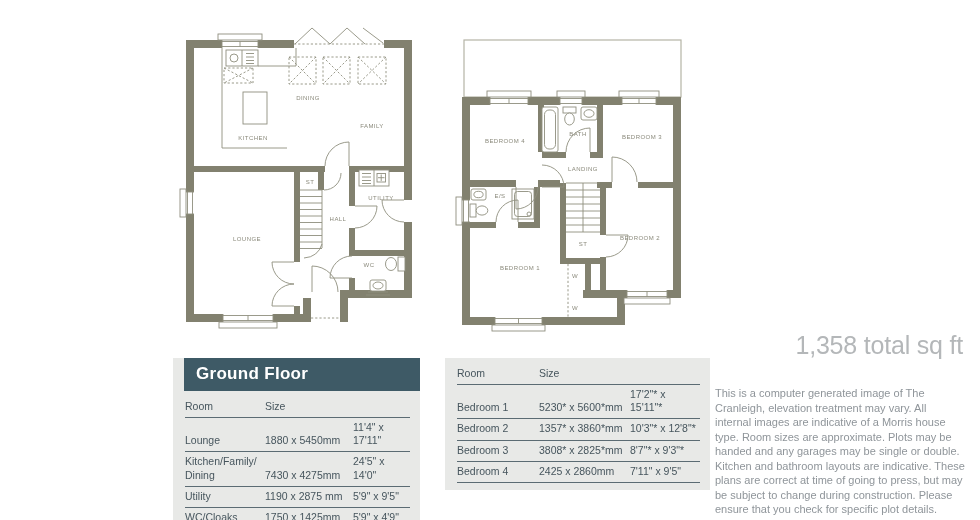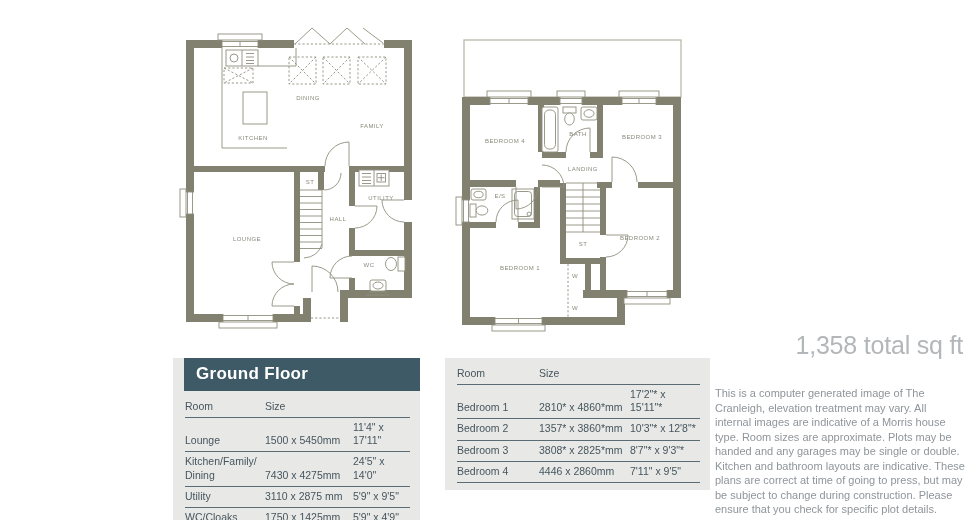--- a/index.html
+++ b/index.html
@@ -302,32 +302,32 @@
     <div class="thead">Ground Floor</div>
     <div class="tbody">
       <div class="trow colhead">
         <div class="tcell room">Room</div>
         <div class="tcell metric">Size</div>
         <div class="tcell imperial"></div>
       </div>
       <div id="ground-rows">
           <div class="trow">
             <div class="tcell room">Lounge</div>
-            <div class="tcell metric">1500 x 5450mm</div>
+            <div class="tcell metric">1880 x 5450mm</div>
             <div class="tcell imperial">11'4" x 17'11"</div>
           </div>
           <div class="trow">
             <div class="tcell room">Kitchen/Family/
 Dining</div>
             <div class="tcell metric">7430 x 4275mm</div>
             <div class="tcell imperial">24'5" x 14'0"</div>
           </div>
           <div class="trow">
             <div class="tcell room">Utility</div>
-            <div class="tcell metric">3110 x 2875 mm</div>
+            <div class="tcell metric">1190 x 2875 mm</div>
             <div class="tcell imperial">5'9" x 9'5"</div>
           </div>
           <div class="trow">
             <div class="tcell room">WC/Cloaks</div>
             <div class="tcell metric">1750 x 1425mm</div>
             <div class="tcell imperial">5'9" x 4'9"</div>
           </div>
         </div>
     </div>
   </div>
@@ -335,36 +335,36 @@
   <div class="dtable t-first" style="left:445px;top:358px;width:265px;">
     <div class="tbody">
       <div class="trow colhead">
         <div class="tcell room">Room</div>
         <div class="tcell metric">Size</div>
         <div class="tcell imperial"></div>
       </div>
       <div id="first-rows">
           <div class="trow">
             <div class="tcell room">Bedroom 1</div>
-            <div class="tcell metric">2810* x 4860*mm</div>
+            <div class="tcell metric">5230* x 5600*mm</div>
             <div class="tcell imperial">17'2"* x 15'11"*</div>
           </div>
           <div class="trow">
             <div class="tcell room">Bedroom 2</div>
             <div class="tcell metric">1357* x 3860*mm</div>
             <div class="tcell imperial">10'3"* x 12'8"*</div>
           </div>
           <div class="trow">
             <div class="tcell room">Bedroom 3</div>
             <div class="tcell metric">3808* x 2825*mm</div>
             <div class="tcell imperial">8'7"* x 9'3"*</div>
           </div>
           <div class="trow">
             <div class="tcell room">Bedroom 4</div>
-            <div class="tcell metric">4446 x 2860mm</div>
+            <div class="tcell metric">2425 x 2860mm</div>
             <div class="tcell imperial">7'11" x 9'5"</div>
           </div>
         </div>
     </div>
   </div>
 
   <div class="summary">1,358 total sq ft</div>
 
   <div class="disclaimer">
     <div>This is a computer generated image of The Cranleigh, elevation treatment may vary. All internal images are indicative of a Morris house type. Room sizes are approximate. Plots may be handed and any garages may be single or double. Kitchen and bathroom layouts are indicative. These plans are correct at time of going to press, but may be subject to change during construction. Please ensure that you check for specific plot details.</div>

